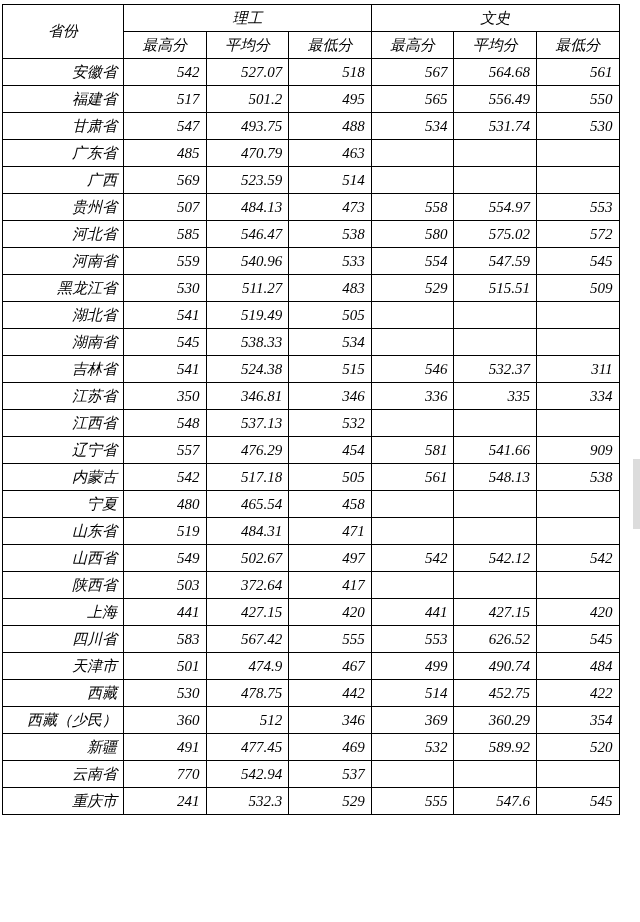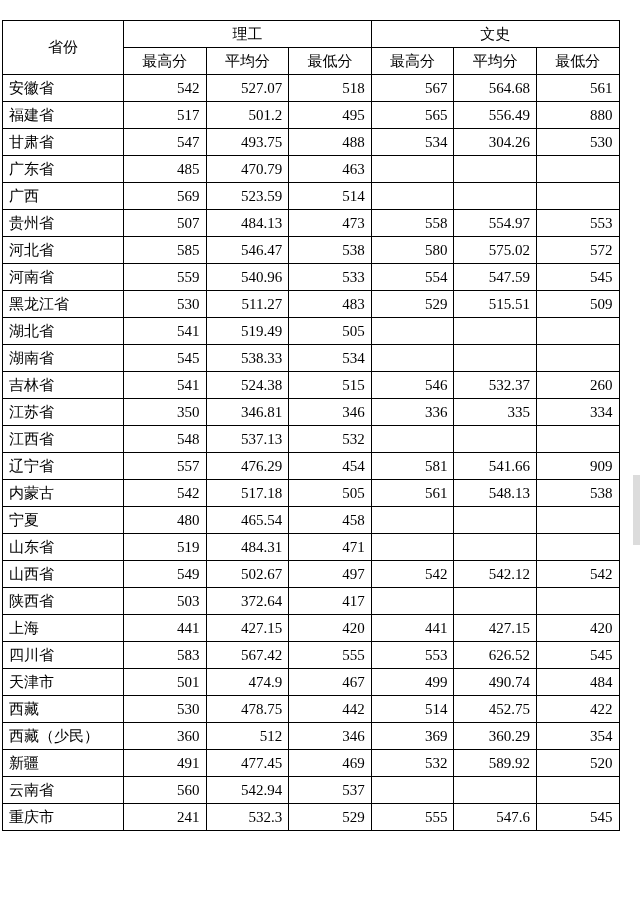--- a/index.html
+++ b/index.html
@@ -17,21 +17,22 @@
   .sheet {
     position: relative;
     width: 640px;
     height: 922px;
     box-sizing: border-box;
   }
   table.score-table {
     border-collapse: collapse;
     table-layout: fixed;
     width: 617px;
-    margin: 20px 0 0 2px;
+    margin: 4px 0 0 2px;
+    font-style: italic;
   }
   table.score-table th,
   table.score-table td {
     border: 1px solid #000000;
     font-weight: normal;
     font-size: 15px;
     line-height: 1;
     height: 27px;
     padding: 0 6px;
     box-sizing: border-box;
@@ -43,21 +44,21 @@
   th.group-head,
   th.sub-head,
   th.prov-head {
     text-align: center;
     font-size: 15px;
   }
   th.prov-head {
     font-size: 16px;
   }
   td.prov {
-    text-align: left;
+    text-align: right;
     font-size: 15px;
     padding-left: 7px;
   }
   td.num {
     text-align: right;
     padding-right: 8px;
     font-size: 15px;
   }
   td.empty { }
 
@@ -110,29 +111,29 @@
         <td class="num">564.68</td>
         <td class="num">561</td>
       </tr>
       <tr>
         <td class="prov">福建省</td>
         <td class="num">517</td>
         <td class="num">501.2</td>
         <td class="num">495</td>
         <td class="num">565</td>
         <td class="num">556.49</td>
-        <td class="num">880</td>
+        <td class="num">550</td>
       </tr>
       <tr>
         <td class="prov">甘肃省</td>
         <td class="num">547</td>
         <td class="num">493.75</td>
         <td class="num">488</td>
         <td class="num">534</td>
-        <td class="num">304.26</td>
+        <td class="num">531.74</td>
         <td class="num">530</td>
       </tr>
       <tr>
         <td class="prov">广东省</td>
         <td class="num">485</td>
         <td class="num">470.79</td>
         <td class="num">463</td>
         <td class="num empty"></td>
         <td class="num empty"></td>
         <td class="num empty"></td>
@@ -200,21 +201,21 @@
         <td class="num empty"></td>
         <td class="num empty"></td>
       </tr>
       <tr>
         <td class="prov">吉林省</td>
         <td class="num">541</td>
         <td class="num">524.38</td>
         <td class="num">515</td>
         <td class="num">546</td>
         <td class="num">532.37</td>
-        <td class="num">260</td>
+        <td class="num">311</td>
       </tr>
       <tr>
         <td class="prov">江苏省</td>
         <td class="num">350</td>
         <td class="num">346.81</td>
         <td class="num">346</td>
         <td class="num">336</td>
         <td class="num">335</td>
         <td class="num">334</td>
       </tr>
@@ -330,21 +331,21 @@
         <td class="prov">新疆</td>
         <td class="num">491</td>
         <td class="num">477.45</td>
         <td class="num">469</td>
         <td class="num">532</td>
         <td class="num">589.92</td>
         <td class="num">520</td>
       </tr>
       <tr>
         <td class="prov">云南省</td>
-        <td class="num">560</td>
+        <td class="num">770</td>
         <td class="num">542.94</td>
         <td class="num">537</td>
         <td class="num empty"></td>
         <td class="num empty"></td>
         <td class="num empty"></td>
       </tr>
       <tr>
         <td class="prov">重庆市</td>
         <td class="num">241</td>
         <td class="num">532.3</td>

